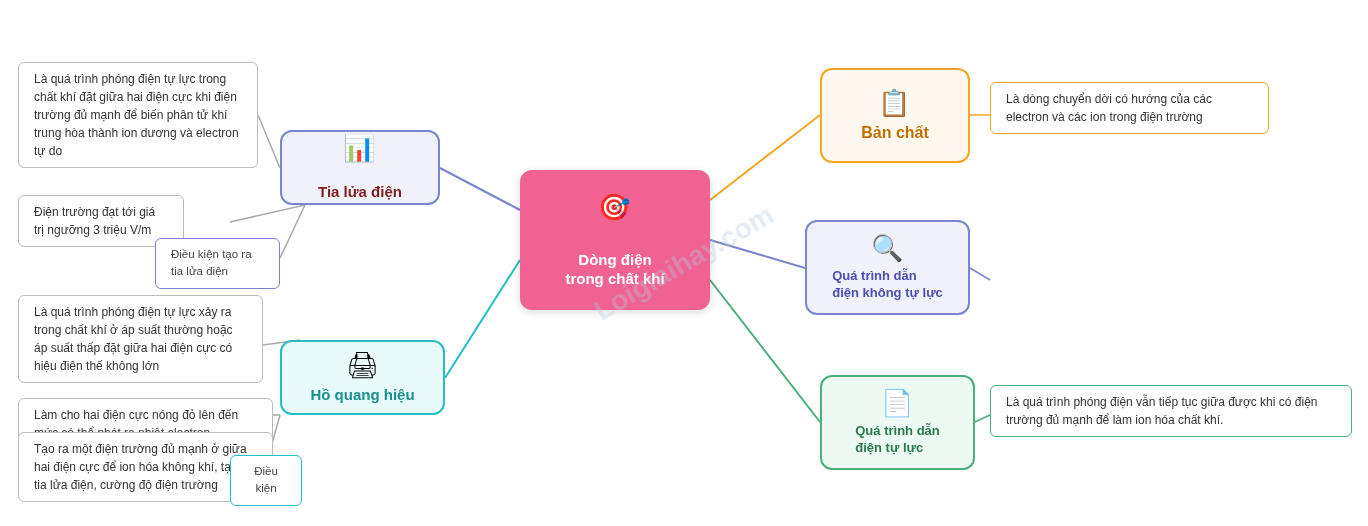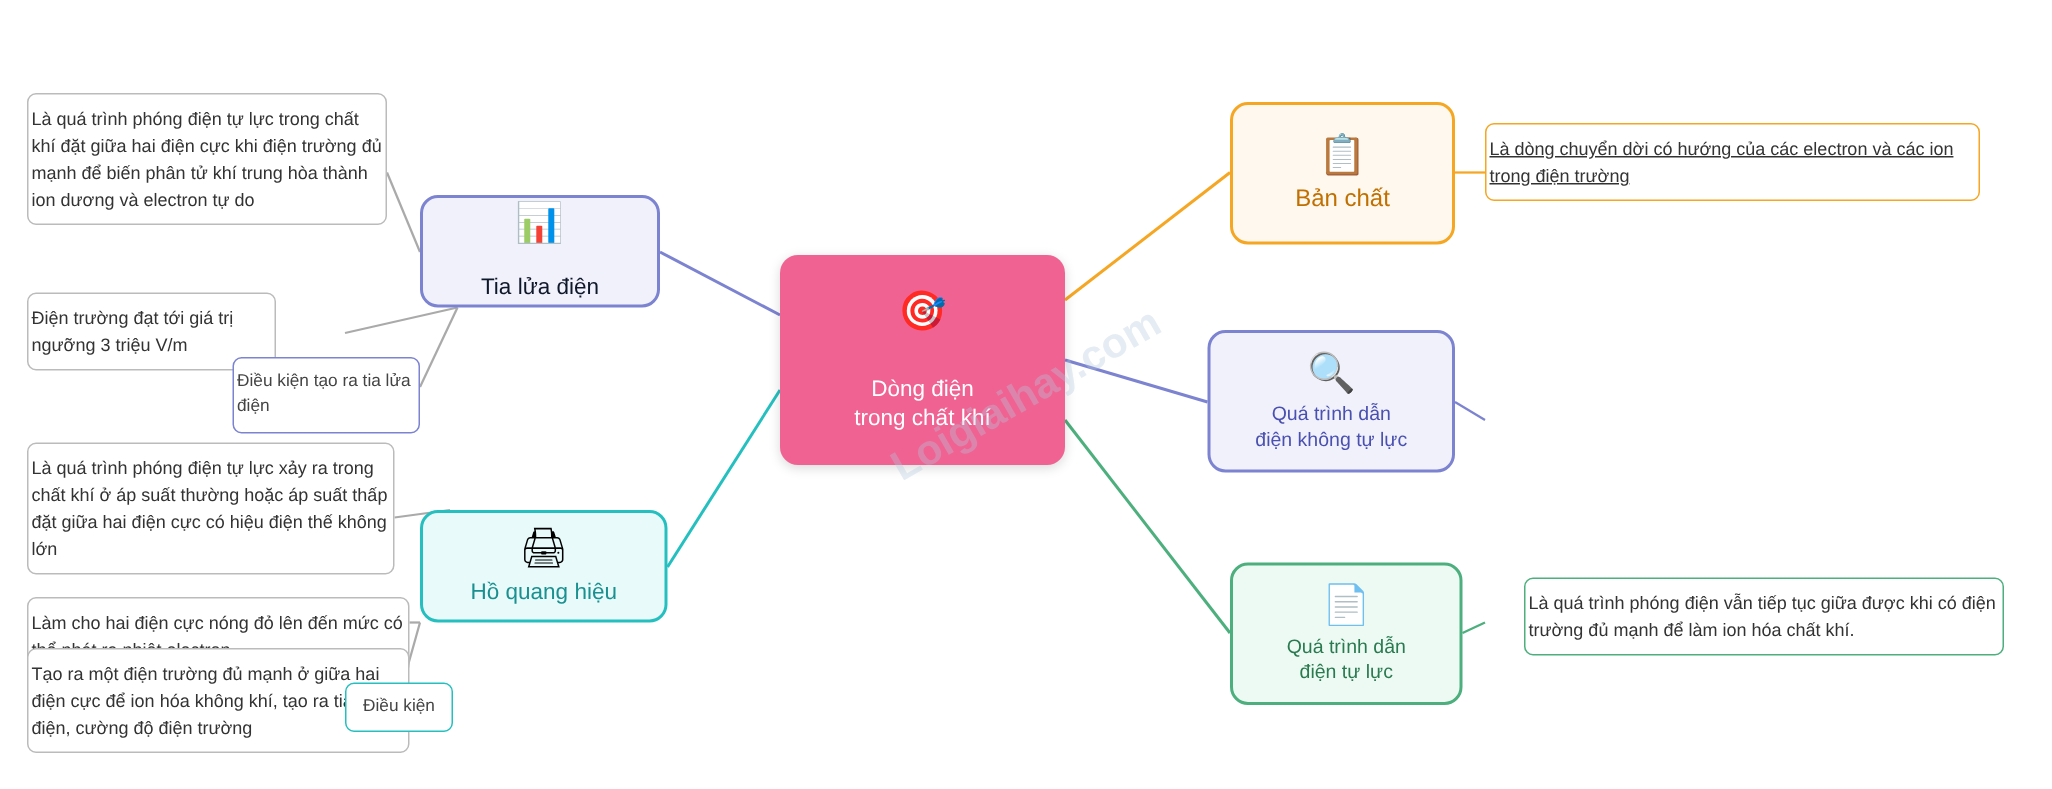--- a/index.html
+++ b/index.html
@@ -66,35 +66,34 @@
       align-items: center;
       justify-content: center;
       border-radius: 12px;
       z-index: 10;
     }
     .branch-node .icon {
       font-size: 26px;
       margin-bottom: 4px;
     }
     .branch-node .label {
-      font-weight: normal;
-      text-align: center;
+      font-weight: bold;
       font-size: 15px;
       line-height: 1.3;
     }
     
     .tia-lua {
       left: 280px;
       top: 130px;
       width: 160px;
       height: 75px;
       border: 2.5px solid #7c83d0;
       background: #f0f1fb;
     }
-    .tia-lua .label { color: #0f172a; margin-top: 14px; }
+    .tia-lua .label { color: #7f1d1d; margin-top: 14px; }
     
     .ho-quang {
       left: 280px;
       top: 340px;
       width: 165px;
       height: 75px;
       border: 2.5px solid #26bfbf;
       background: #e8fafa;
     }
     .ho-quang .label { color: #1a9090; }
@@ -130,21 +129,21 @@
     .qtdd-tu-luc .label { color: #2a7a50; font-size: 13px; }
 
     
     .info-box {
       position: absolute;
       border: 1.5px solid #aaa;
       border-radius: 6px;
       background: #fff;
       font-size: 12px;
       color: #333;
-      padding: 7px 2px;
+      padding: 7px 15px;
       line-height: 1.5;
       z-index: 9;
     }
     
     .info-tia-lua-top {
       left: 18px;
       top: 62px;
       width: 240px;
       border-color: #bbb;
     }
@@ -186,36 +185,34 @@
       width: 72px;
       border-color: #26bfbf;
       color: #444;
       font-size: 11.5px;
       text-align: center;
     }
     
     .info-ban-chat {
       left: 990px;
       top: 82px;
-      width: 330px;
+      width: 279px;
       border-color: #f5a623;
-      text-decoration: underline;
     }
     .info-qtdd-khong {
       left: 990px;
       top: 250px;
       width: 320px;
       border-color: #7c83d0;
     }
     .info-qtdd-tu-luc {
       left: 990px;
       top: 385px;
-      width: 320px;
+      width: 362px;
       border-color: #4caf7d;
-      margin-left: 26px;
     }
 
     
     svg.lines {
       position: absolute;
       top: 0; left: 0;
       width: 1368px;
       height: 526px;
       z-index: 5;
       pointer-events: none;

